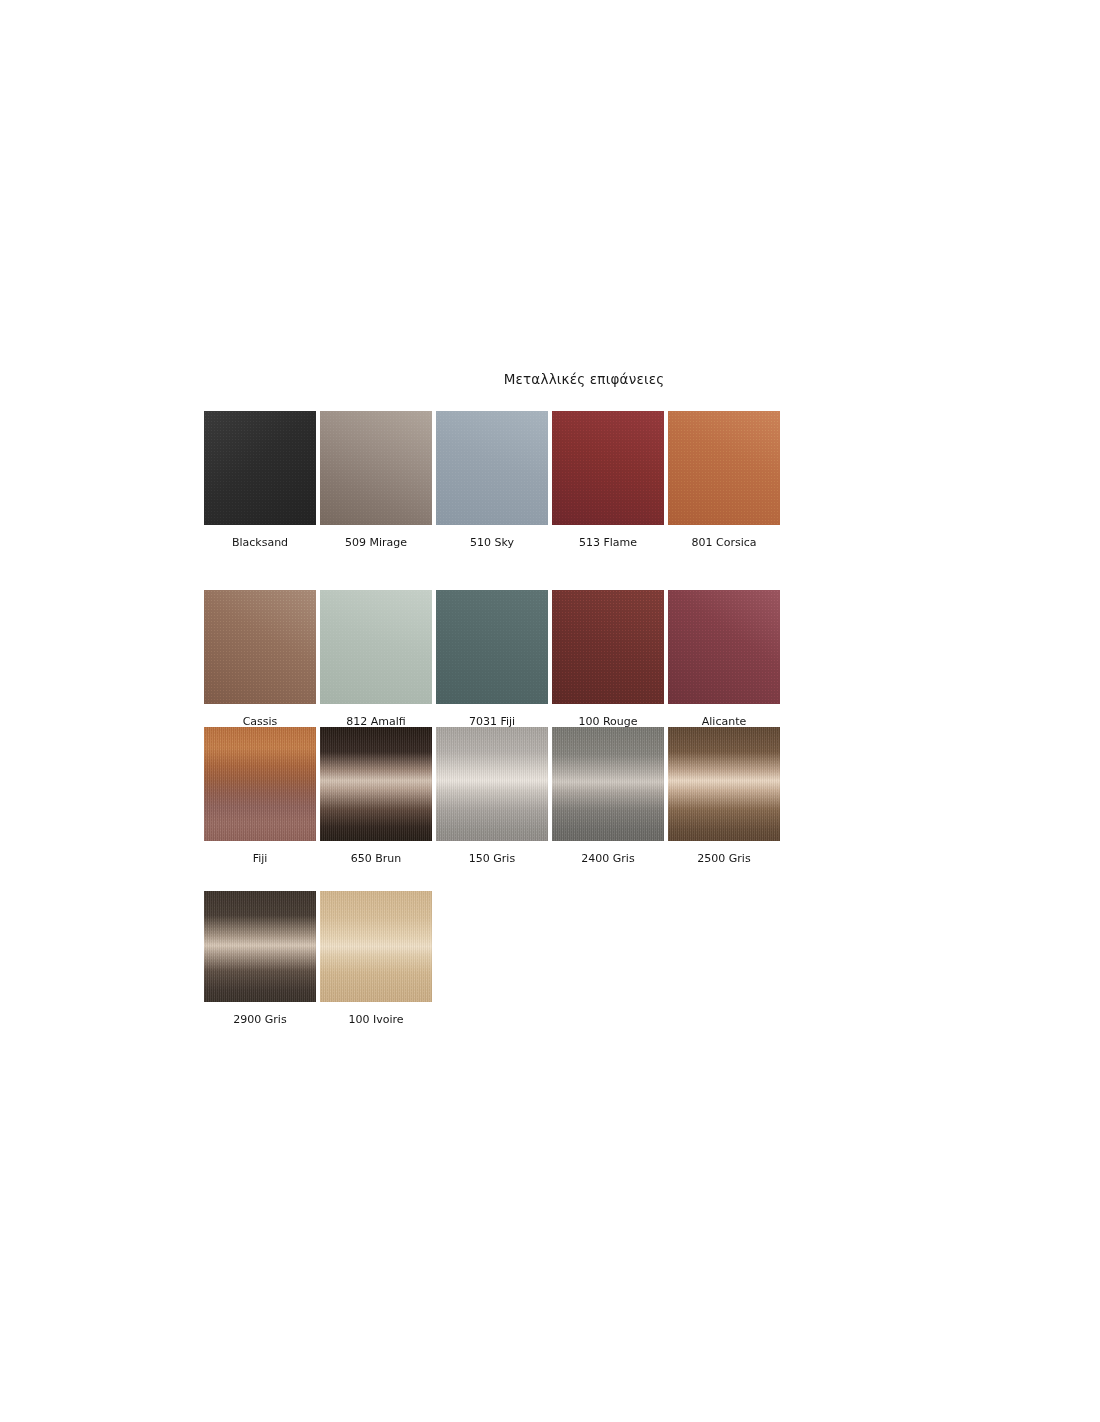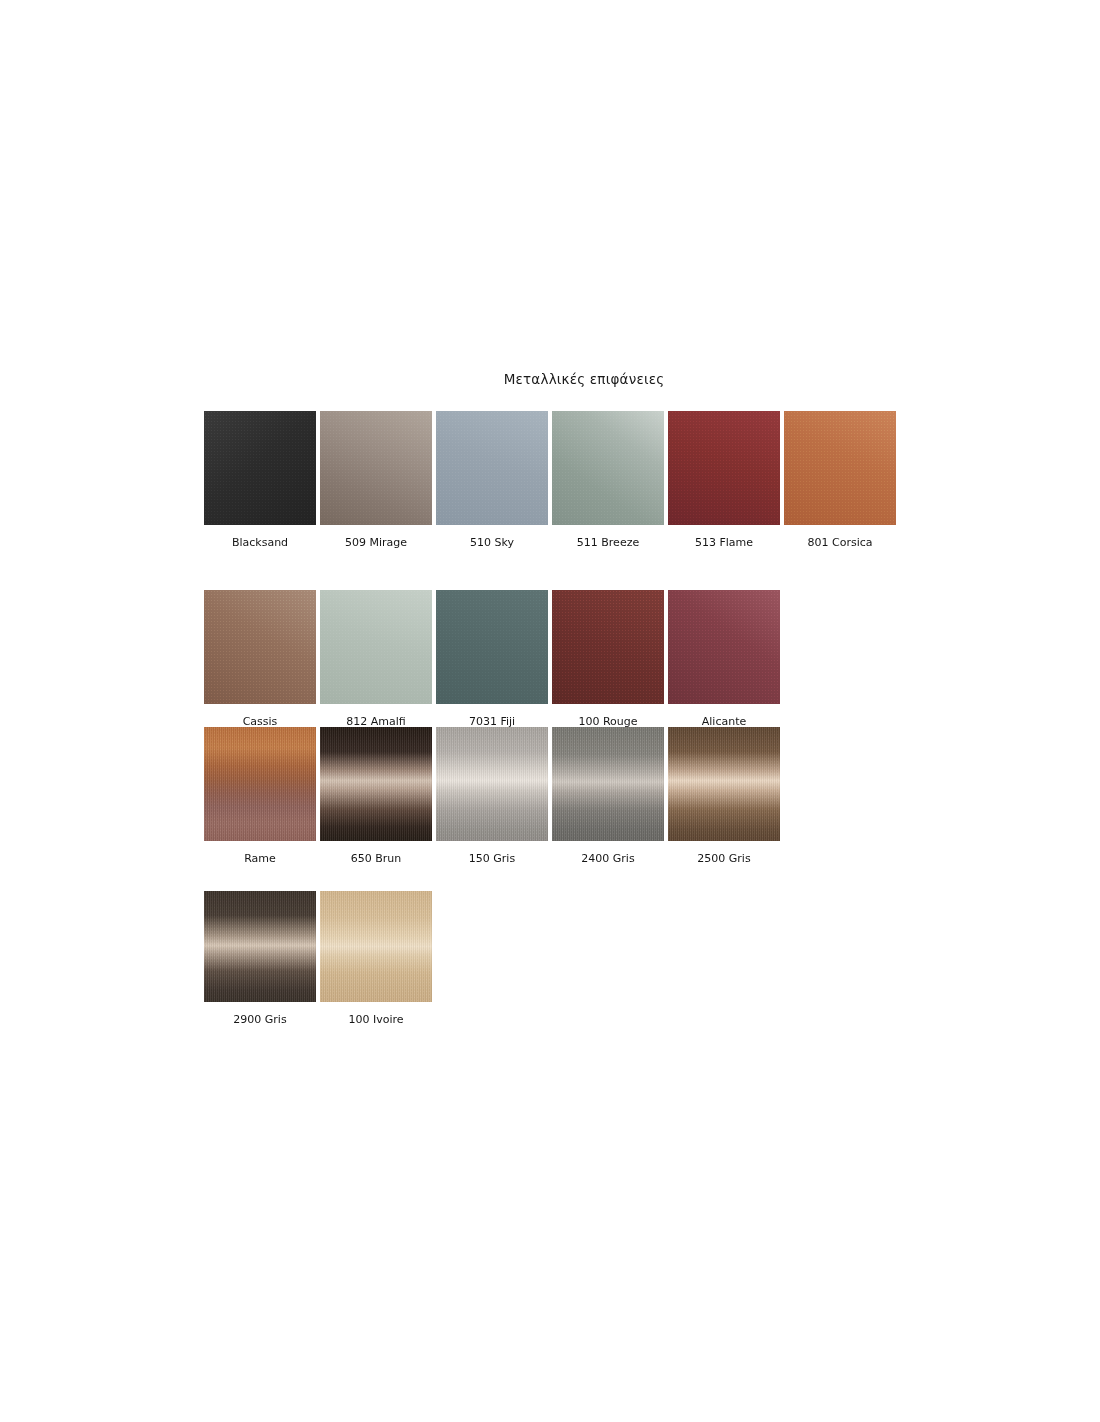--- a/index.html
+++ b/index.html
@@ -71,26 +71,20 @@
         </div>
         <div class="lbl">509 Mirage</div>
       </div>
       <div class="cell">
         <div class="sw" style="background: linear-gradient(200deg, rgb(167, 179, 189) 0%, rgb(151, 163, 174) 45%, rgb(139, 152, 164) 100%);">
           <div class="grain" style="opacity: 0.3;"></div>
         </div>
         <div class="lbl">510 Sky</div>
       </div>
       <div class="cell">
-        <div class="sw" style="background: linear-gradient(215deg, rgb(201, 209, 204) 0%, rgb(167, 179, 172) 30%, rgb(142, 157, 148) 65%, rgb(131, 146, 138) 100%);">
-          <div class="grain" style="opacity: 0.3;"></div>
-        </div>
-        <div class="lbl">511 Breeze</div>
-      </div>
-      <div class="cell">
         <div class="sw" style="background: linear-gradient(200deg, rgb(147, 57, 60) 0%, rgb(130, 48, 47) 45%, rgb(110, 39, 44) 100%);">
           <div class="grain" style="opacity: 0.6;"></div>
         </div>
         <div class="lbl">513 Flame</div>
       </div>
       <div class="cell">
         <div class="sw" style="background: linear-gradient(205deg, rgb(203, 130, 88) 0%, rgb(188, 111, 69) 40%, rgb(173, 95, 56) 100%);">
           <div class="grain" style="opacity: 0.6;"></div>
         </div>
         <div class="lbl">801 Corsica</div>
@@ -127,21 +121,21 @@
         </div>
         <div class="lbl">Alicante</div>
       </div>
     </div>
   <div class="grid row" id="row3">
       <div class="cell">
         <div class="sw" style="background: linear-gradient(rgb(185, 110, 60) 0%, rgb(194, 122, 69) 18%, rgb(169, 99, 58) 34%, rgb(154, 92, 61) 46%, rgb(143, 91, 75) 58%, rgb(141, 96, 88) 70%, rgb(150, 104, 95) 85%, rgb(142, 96, 87) 100%);">
           <div class="brush"></div>
           <div class="grain" style="opacity: 0.45;"></div>
         </div>
-        <div class="lbl">Rame</div>
+        <div class="lbl">Fiji</div>
       </div>
       <div class="cell">
         <div class="sw" style="background: linear-gradient(rgb(36, 26, 20) 0%, rgb(52, 39, 33) 22%, rgb(156, 131, 116) 38%, rgb(211, 194, 178) 47%, rgb(179, 156, 140) 55%, rgb(92, 70, 58) 72%, rgb(46, 34, 27) 88%, rgb(36, 27, 21) 100%);">
           <div class="brush"></div>
           <div class="grain" style="opacity: 0.45;"></div>
         </div>
         <div class="lbl">650 Brun</div>
       </div>
       <div class="cell">
         <div class="sw" style="background: linear-gradient(rgb(166, 162, 157) 0%, rgb(181, 176, 171) 22%, rgb(216, 210, 203) 38%, rgb(234, 228, 221) 47%, rgb(205, 199, 192) 56%, rgb(168, 163, 158) 72%, rgb(147, 144, 139) 90%, rgb(142, 138, 134) 100%);">

